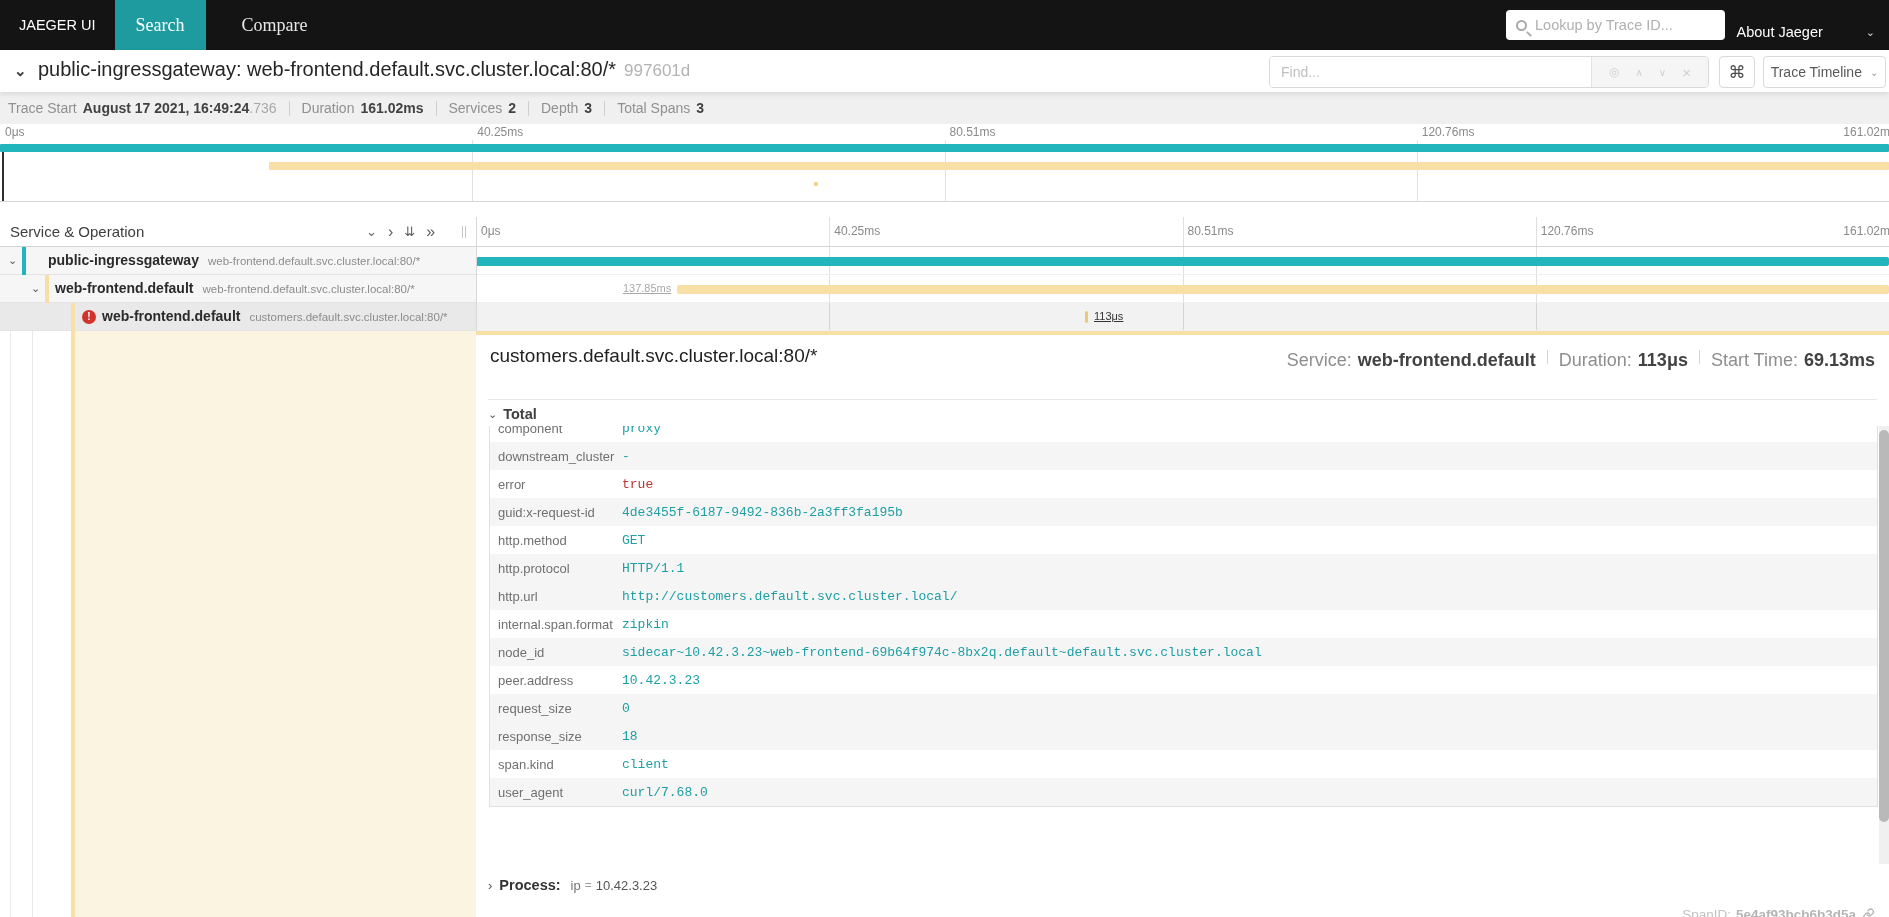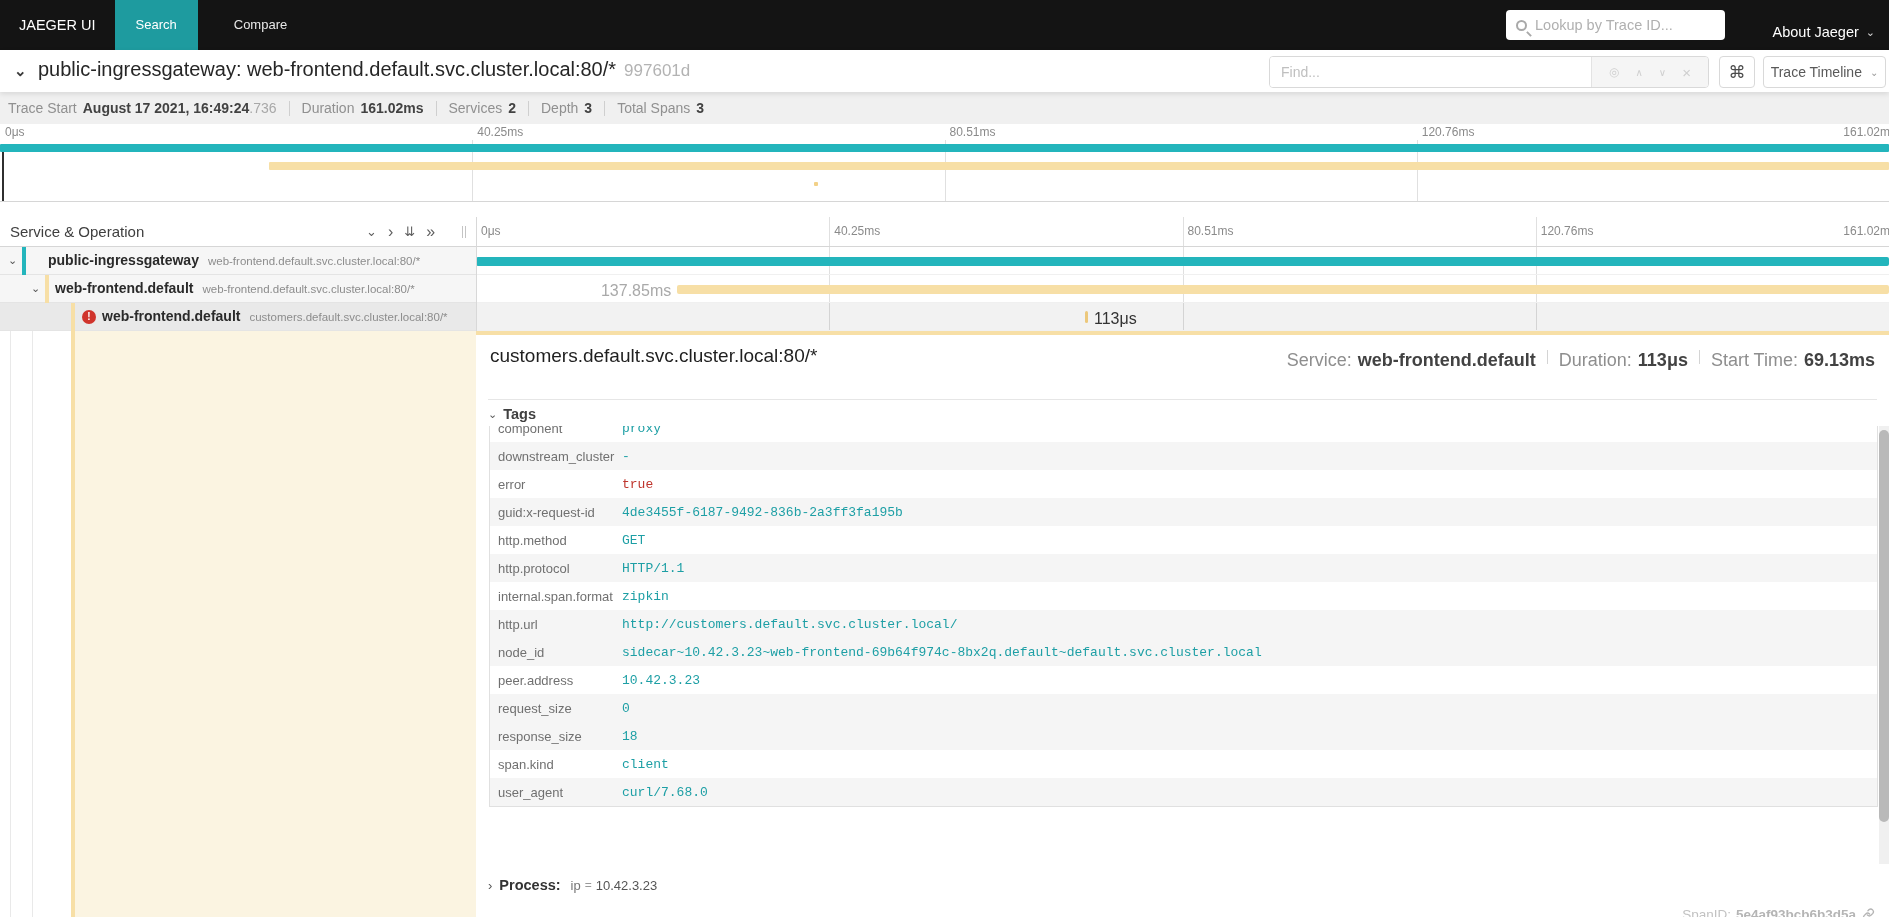--- a/index.html
+++ b/index.html
@@ -3,33 +3,33 @@
 <meta charset="utf-8">
 <style>
   * { margin:0; padding:0; box-sizing:border-box; }
   html,body { width:1889px; height:917px; overflow:hidden; background:#fff;
     font-family:"Liberation Sans", sans-serif; position:relative; }
 
   
   #nav { position:absolute; left:0; top:0; width:1889px; height:50px; background:#141414;
     display:flex; align-items:stretch; }
   #brand { color:#fff; font-size:14.5px; line-height:50px; padding:0 19px; }
-  .nav-tab { color:#e8e8e8; font-size:13px; line-height:50px; padding:0 21px; cursor:pointer; }
+  .nav-tab { color:#e8e8e8; font-size:18px; line-height:50px; padding:0 21px; cursor:pointer;font-family:Liberation Serif, serif; }
   .nav-tab.active { background:#1e9b9f; color:#fff; }
   .nav-tab + .nav-tab { margin-left:15px; }
   #lookup-box { position:absolute; right:164px; top:10px; width:219px; height:30px; background:#fff;
     border-radius:4px; display:flex; align-items:center; padding:0 10px; }
   .mag-icon { width:11px; height:11px; border:2px solid #a9a9a9; border-radius:50%; position:relative; flex:none; }
   .mag-icon::after { content:""; position:absolute; width:2px; height:6px; background:#a9a9a9;
     transform:rotate(-45deg); left:10px; top:9px; }
   #lookup-input { border:none; outline:none; flex:1; margin-left:8px; font-size:14.5px; color:#444;
     font-family:"Liberation Sans",sans-serif; }
   #lookup-input::placeholder { color:#b0b0b0; }
   #about { position:absolute; right:14px; top:0; height:64px; display:flex; align-items:center;
-    color:#fff; font-size:14.5px; cursor:pointer; }
+    color:#fff; font-size:14.5px; cursor:pointer;gap:36px; }
   #about .chev { margin-left:7px; color:#d6d6d6; font-size:11px; }
 
   
   #trace-bar { position:absolute; left:0; top:50px; width:1889px; height:42px; background:#fff;
     box-shadow:0 2px 5px rgba(0,0,0,0.1); z-index:5; }
   #trace-collapse { position:absolute; left:14px; top:12px; font-size:15px; color:#3a3a3a; font-weight:bold; cursor:pointer; }
   #trace-title { position:absolute; left:38px; top:8px; font-size:20px; color:#262626; font-weight:400; white-space:nowrap; }
   #trace-id { color:#b3b3b3; font-size:17px; margin-left:8px; font-weight:400; }
   #find-group { position:absolute; left:1269px; top:6px; width:440px; height:32px;
     border:1px solid #d9d9d9; border-radius:4px; display:flex; overflow:hidden; background:#fff; }
@@ -88,21 +88,21 @@
   .srow.selected .srow-left { background:#e9e9e9; }
   .srow-tl { position:absolute; left:476px; right:0; top:0; height:28px; border-bottom:1px solid #f0f0f0; cursor:pointer; }
   .srow.selected .srow-tl { background:rgba(0,0,0,0.05); }
   .caret { position:absolute; top:7px; font-size:11px; color:#555; cursor:pointer; }
   .accent { position:absolute; top:0; width:4px; height:28px; }
   .svc-name { position:absolute; top:5px; font-size:14px; font-weight:bold; color:#2a2a2a; white-space:nowrap; }
   .op-name { font-size:11.5px; color:#8c8c8c; font-weight:normal; margin-left:9px; }
   .err-badge { position:absolute; top:7px; width:14px; height:14px; border-radius:50%; background:#d0342c;
     color:#fff; font-size:10px; font-weight:bold; text-align:center; line-height:14px; }
   .span-bar { position:absolute; top:10px; height:9px; border-radius:2px; }
-  .bar-label { position:absolute; top:7px; font-size:16px; white-space:nowrap; }
+  .bar-label { position:absolute; top:7px; font-size:11px; white-space:nowrap;text-decoration:underline; }
   .bar-label.left { color:#a9a9a9; }
   .bar-label.right { color:#333; }
 
   
   #detail-left { position:absolute; left:0; top:331px; width:476px; height:586px; background:#fff; }
   .guide { position:absolute; top:0; bottom:0; width:1px; background:#e9e9e9; }
   #detail-accent { position:absolute; left:71px; top:0; bottom:0; width:4px; }
   #detail-beige { position:absolute; left:75px; top:0; bottom:0; right:0; background:#fbf4e1; }
 
   #detail-panel { position:absolute; left:476px; top:331px; width:1413px; height:586px; background:#fff; }
@@ -303,21 +303,21 @@
       <span class="dmeta-sep"></span>
       <span class="dmeta-label">Duration:</span>
       <span class="dmeta-value">113μs</span>
       <span class="dmeta-sep"></span>
       <span class="dmeta-label">Start Time:</span>
       <span class="dmeta-value">69.13ms</span>
     </div>
   <div id="panel-hr"></div>
   <div id="tags-header">
     <span class="chev">⌄</span>
-    <span class="lbl">Tags</span>
+    <span class="lbl">Total</span>
   </div>
   <div id="tags-viewport">
     <div id="tags-table">
         <div class="tag-row">
           <span class="tag-key">component</span>
           <span class="tag-value">proxy</span>
         </div>
         <div class="tag-row stripe">
           <span class="tag-key">downstream_cluster</span>
           <span class="tag-value">-</span>
@@ -331,27 +331,27 @@
           <span class="tag-value">4de3455f-6187-9492-836b-2a3ff3fa195b</span>
         </div>
         <div class="tag-row">
           <span class="tag-key">http.method</span>
           <span class="tag-value">GET</span>
         </div>
         <div class="tag-row stripe">
           <span class="tag-key">http.protocol</span>
           <span class="tag-value">HTTP/1.1</span>
         </div>
+        <div class="tag-row stripe">
+          <span class="tag-key">http.url</span>
+          <span class="tag-value">http://customers.default.svc.cluster.local/</span>
+        </div>
         <div class="tag-row">
           <span class="tag-key">internal.span.format</span>
           <span class="tag-value">zipkin</span>
-        </div>
-        <div class="tag-row stripe">
-          <span class="tag-key">http.url</span>
-          <span class="tag-value">http://customers.default.svc.cluster.local/</span>
         </div>
         <div class="tag-row stripe">
           <span class="tag-key">node_id</span>
           <span class="tag-value">sidecar~10.42.3.23~web-frontend-69b64f974c-8bx2q.default~default.svc.cluster.local</span>
         </div>
         <div class="tag-row">
           <span class="tag-key">peer.address</span>
           <span class="tag-value">10.42.3.23</span>
         </div>
         <div class="tag-row stripe">

